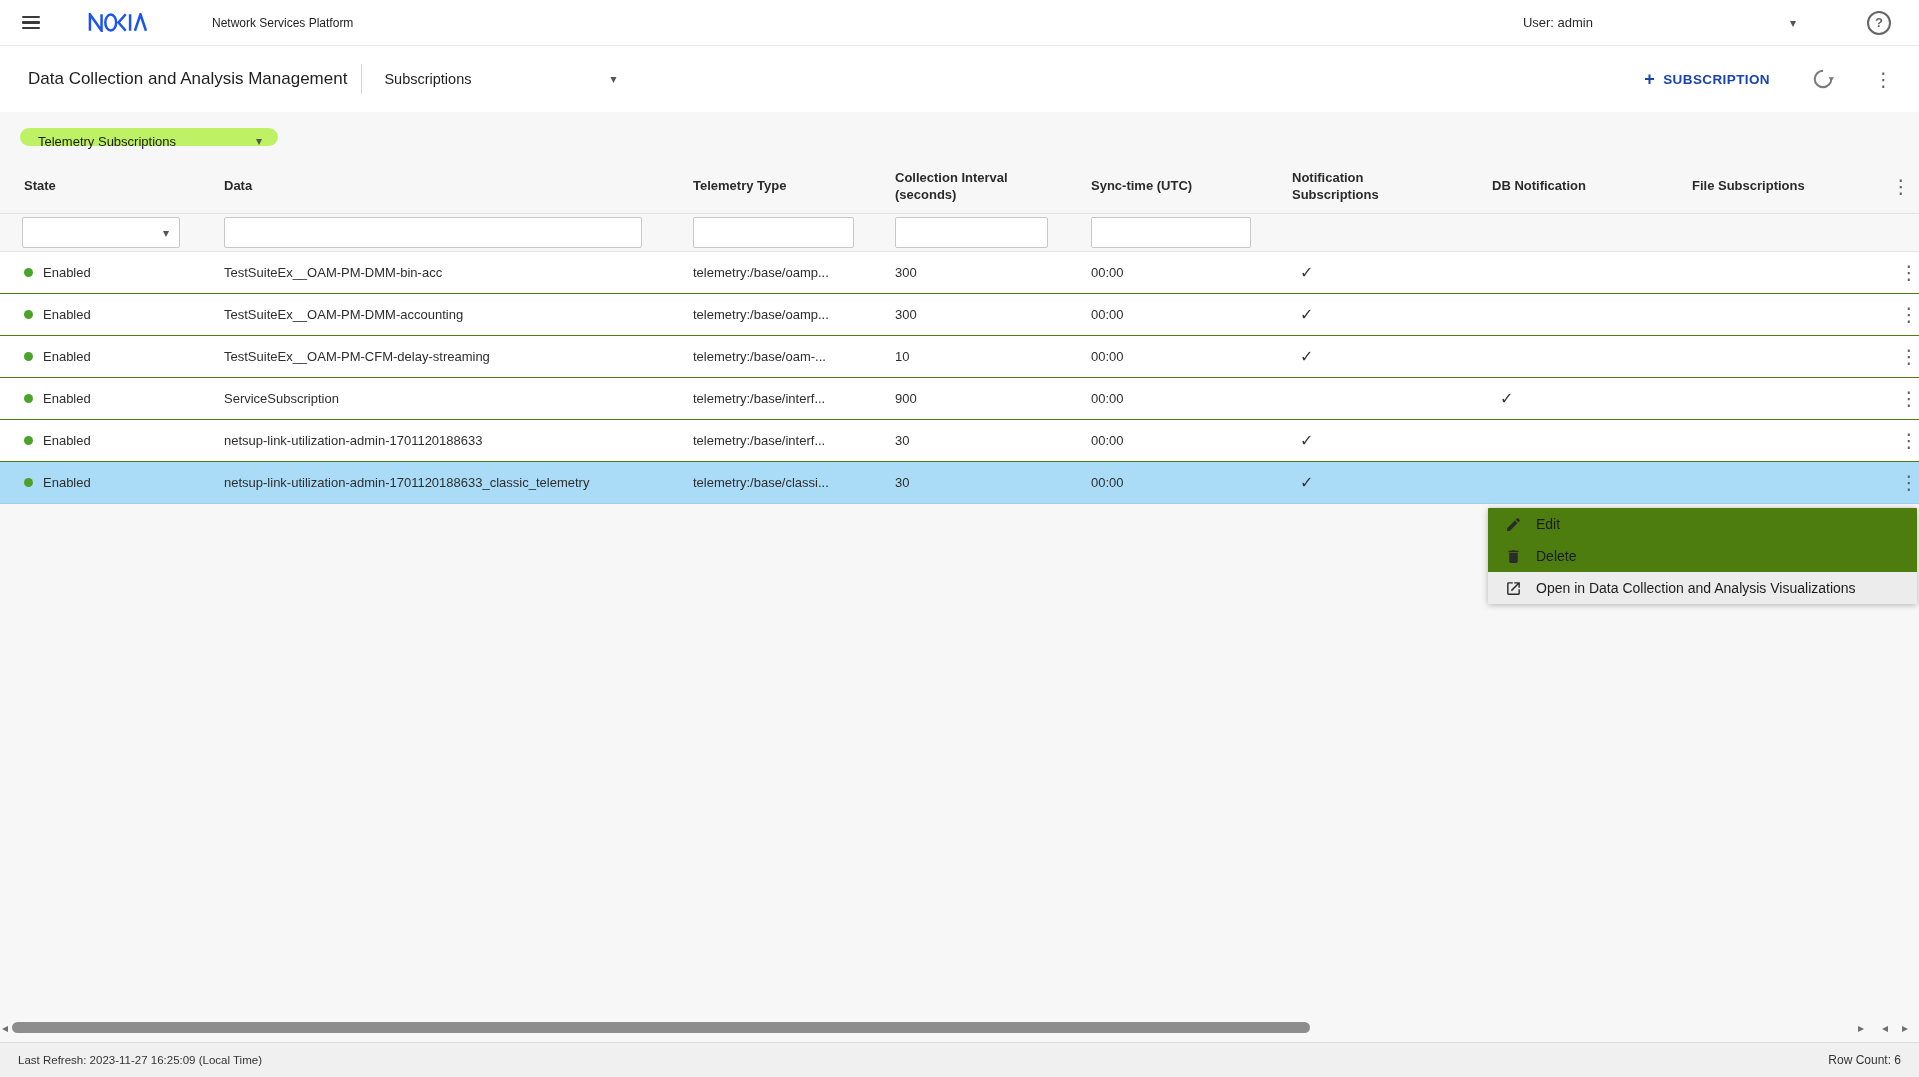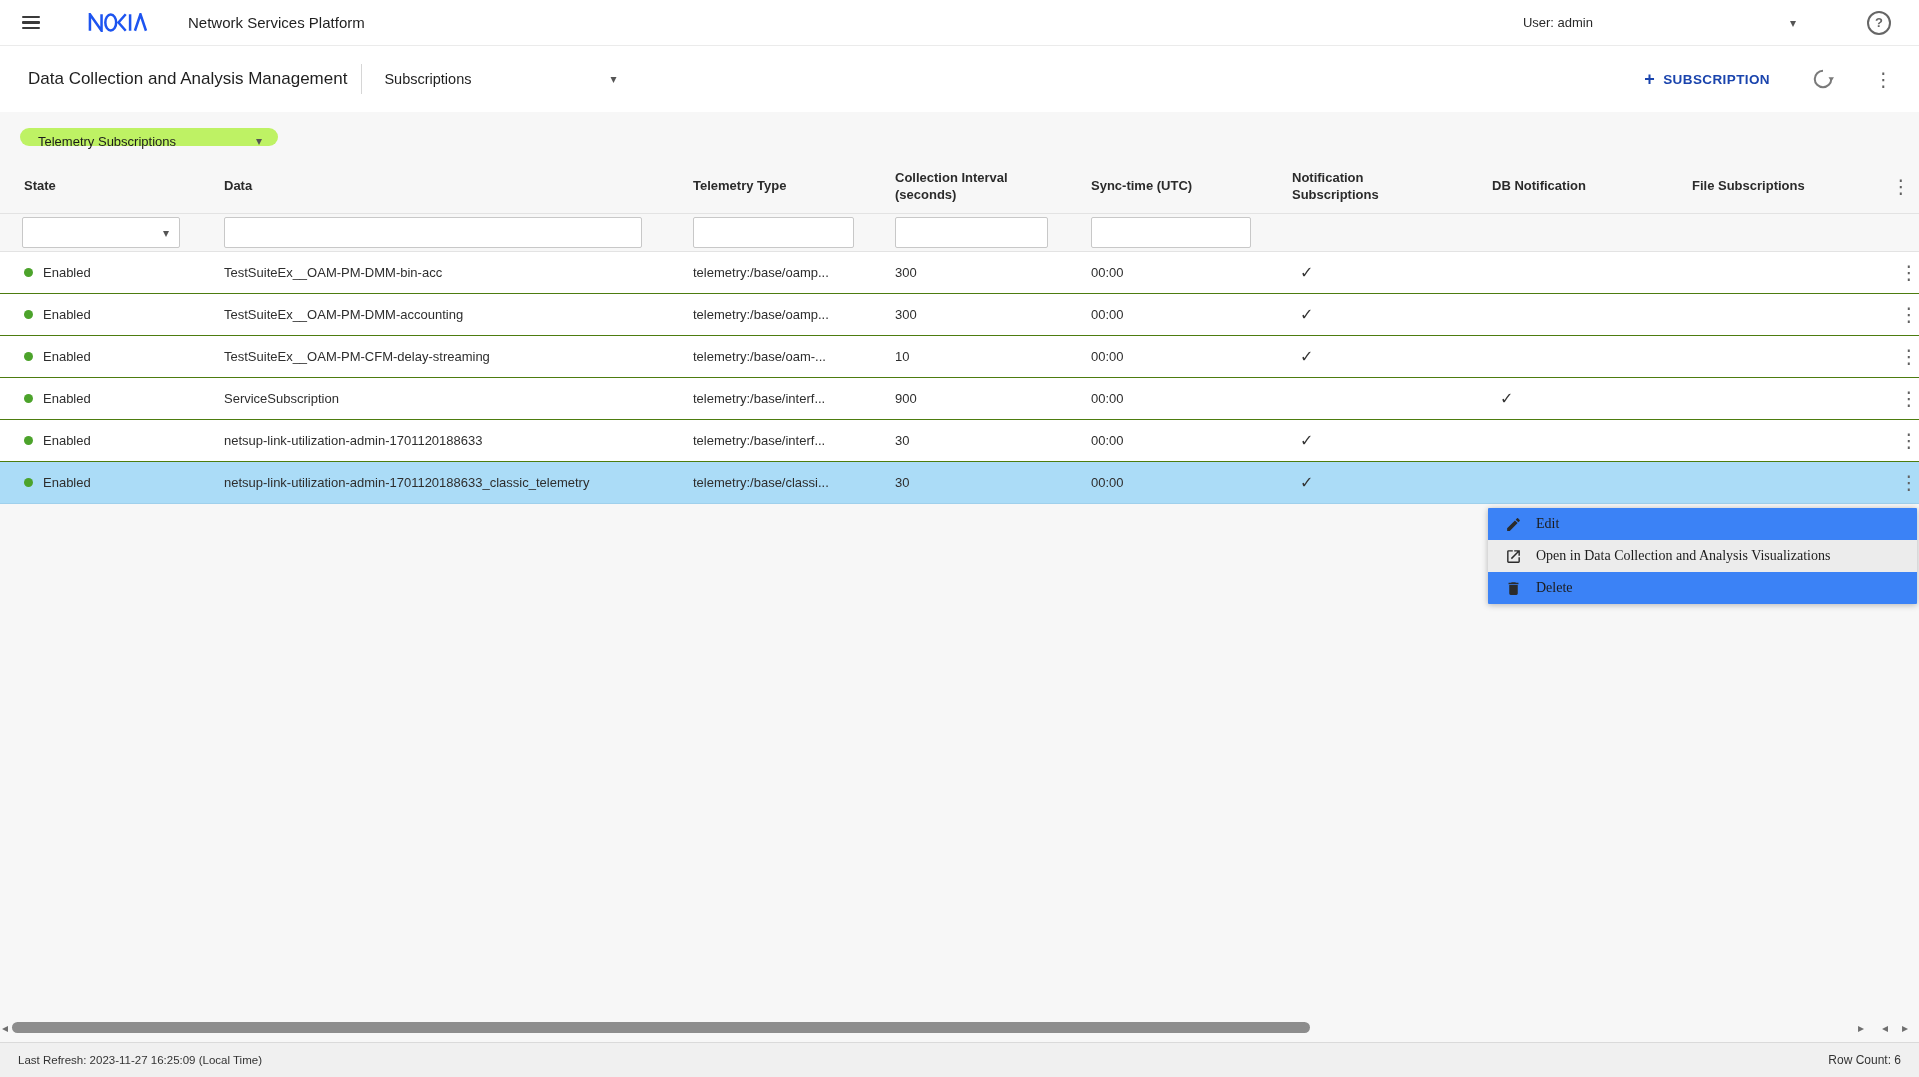--- a/index.html
+++ b/index.html
@@ -6,21 +6,21 @@
   .screen{
     position:relative;width:1919px;height:1077px;overflow:hidden;
     background:#f7f7f7;font-family:"Liberation Sans","DejaVu Sans",sans-serif;color:#2b2b2b;
   }
   
   .topbar{position:absolute;top:0;left:0;right:0;height:45px;background:#fff;
     border-bottom:1px solid #ebebeb;display:flex;align-items:center;z-index:5;}
   .hamburger{margin-left:22px;width:18px;height:14px;display:flex;flex-direction:column;justify-content:space-between;cursor:pointer;}
   .hamburger span{display:block;height:2.4px;background:#3a3a3a;border-radius:1px;}
   .logo{margin-left:48px;display:flex;align-items:center;}
-  .tb-title{margin-left:40px;font-size:15px;color:#1f1f1f;}
+  .tb-title{margin-left:64px;font-size:12px;color:#1f1f1f;}
   .topbar-right{margin-left:auto;display:flex;align-items:center;padding-right:28px;gap:39px;}
   .user-label{font-size:13px;color:#2b2b2b;}
   .caret{font-size:12px;color:#555;line-height:1;}
   .user-caret{margin-left:158px;cursor:pointer;}
   .help{margin-left:32px;width:20px;height:20px;border:2px solid #666;border-radius:50%;
     display:flex;align-items:center;justify-content:center;font-size:13px;font-weight:bold;color:#666;cursor:pointer;}
   
   .actionbar{position:absolute;top:46px;left:0;right:0;height:66px;background:#fff;
     display:flex;align-items:center;z-index:4;}
   .ab-title{margin-left:28px;font-size:17px;color:#1f1f1f;}
@@ -58,22 +58,22 @@
     font-family:inherit;font-size:13px;padding:0 8px;color:#2b2b2b;}
   .rows{position:absolute;top:252px;left:0;right:0;}
   .row{height:42px;background:#fff;border-bottom:1px solid #4d7c0f;display:flex;align-items:center;
     font-size:13px;color:#2e2e2e;box-sizing:border-box;cursor:pointer;}
   .row.selected{background:#abdcf7;border-bottom-color:#9fd0ec;}
   .cell{white-space:nowrap;overflow:hidden;text-overflow:ellipsis;}
   .state-wrap{display:flex;align-items:center;}
   .state-dot{width:9px;height:9px;border-radius:50%;background:#4ca32b;margin-right:10px;flex:none;}
   .checkcell{padding-left:8px;font-size:16px;color:#333;}
   
-  .context-menu{position:absolute;top:508px;left:1488px;width:429px;background:#3b82f6;z-index:20;
-    box-shadow:0 1px 6px rgba(0,0,0,.28);border-radius:1px;font-family:Liberation Serif, serif;}
+  .context-menu{position:absolute;top:508px;left:1488px;width:429px;background:#4d7c0f;z-index:20;
+    box-shadow:0 1px 6px rgba(0,0,0,.28);border-radius:1px;}
   .menu-item{height:32px;display:flex;align-items:center;padding-left:16px;font-size:14px;color:#1c1c1c;cursor:pointer;white-space:nowrap;}
   .menu-item.hover{background:#ececec;}
   .mi-icon{width:18px;height:18px;margin-right:14px;display:flex;align-items:center;justify-content:center;flex:none;}
   
   .hscroll{position:absolute;left:0;right:0;top:1019px;height:18px;}
   .hs-thumb{position:absolute;left:12px;top:3px;width:1298px;height:11px;border-radius:6px;background:#8d8d8d;cursor:pointer;}
   .hs-arrow{position:absolute;top:2px;font-size:12px;color:#6f6f6f;line-height:14px;cursor:pointer;}
   .hs-left{left:2px;}
   .hs-r1{left:1858px;}
   .hs-r2{left:1882px;}
@@ -258,36 +258,36 @@
 
   <div class="context-menu">
     <div class="menu-item">
       <span class="mi-icon">
         <svg width="17" height="17" viewBox="0 0 24 24" fill="#2b2b2b">
             <path d="M3 17.25V21h3.75L17.81 9.94l-3.75-3.75L3 17.25zM20.71 7.04a1 1 0 0 0 0-1.41l-2.34-2.34a1 1 0 0 0-1.41 0l-1.83 1.83 3.75 3.75 1.83-1.83z"></path>
           </svg>
       </span>
       <span>Edit</span>
     </div>
+    <div class="menu-item">
+      <span class="mi-icon">
+        <svg width="17" height="17" viewBox="0 0 24 24" fill="#2b2b2b">
+            <path d="M6 19a2 2 0 0 0 2 2h8a2 2 0 0 0 2-2V7H6v12zM19 4h-3.5l-1-1h-5l-1 1H5v2h14V4z"></path>
+          </svg>
+      </span>
+      <span>Delete</span>
+    </div>
     <div class="menu-item hover">
       <span class="mi-icon">
         <svg width="17" height="17" viewBox="0 0 24 24" fill="#2b2b2b">
             <path d="M19 19H5V5h6V3H5a2 2 0 0 0-2 2v14a2 2 0 0 0 2 2h14a2 2 0 0 0 2-2v-6h-2v6zM13 3v2h4.59l-9.3 9.29 1.42 1.42L19 6.41V11h2V3h-8z"></path>
           </svg>
       </span>
       <span>Open in Data Collection and Analysis Visualizations</span>
     </div>
-    <div class="menu-item">
-      <span class="mi-icon">
-        <svg width="17" height="17" viewBox="0 0 24 24" fill="#2b2b2b">
-            <path d="M6 19a2 2 0 0 0 2 2h8a2 2 0 0 0 2-2V7H6v12zM19 4h-3.5l-1-1h-5l-1 1H5v2h14V4z"></path>
-          </svg>
-      </span>
-      <span>Delete</span>
-    </div>
   </div>
 
   <div class="hscroll">
     <span class="hs-arrow hs-left">◂</span>
     <div class="hs-thumb"></div>
     <span class="hs-arrow hs-r1">▸</span>
     <span class="hs-arrow hs-r2">◂</span>
     <span class="hs-arrow hs-r3">▸</span>
   </div>
 

